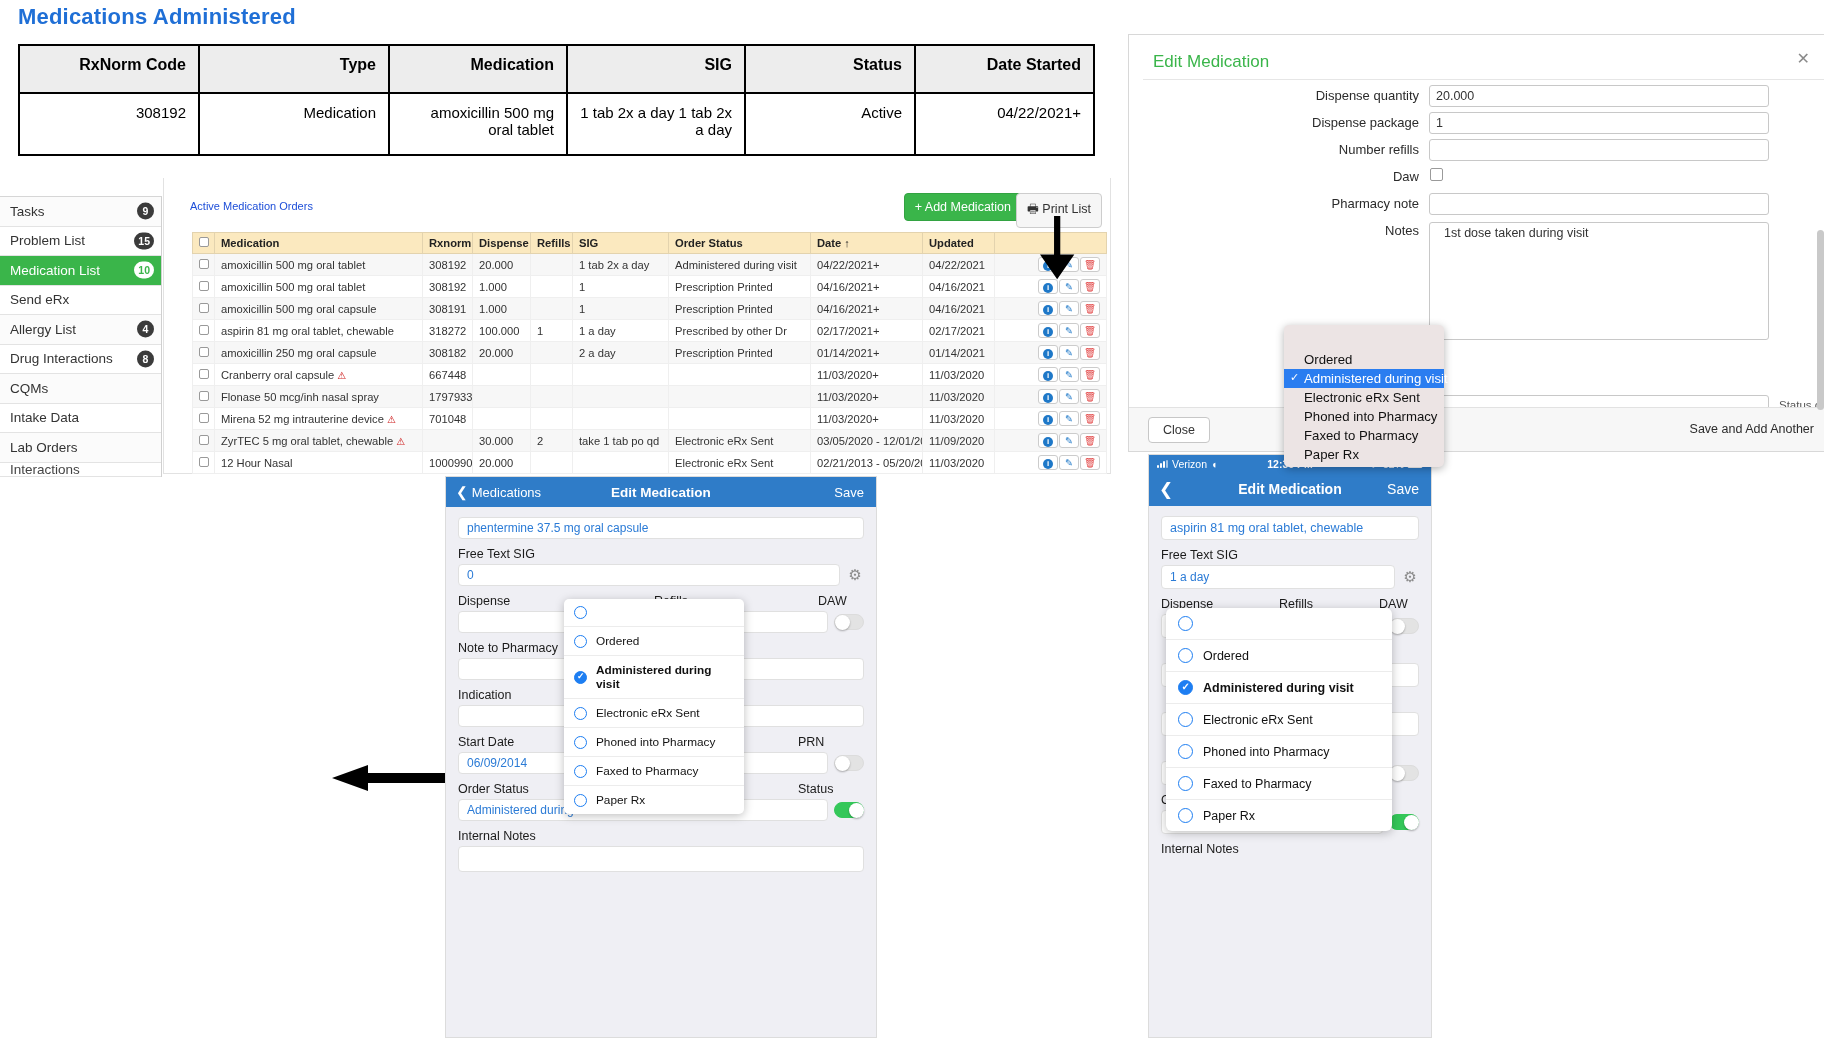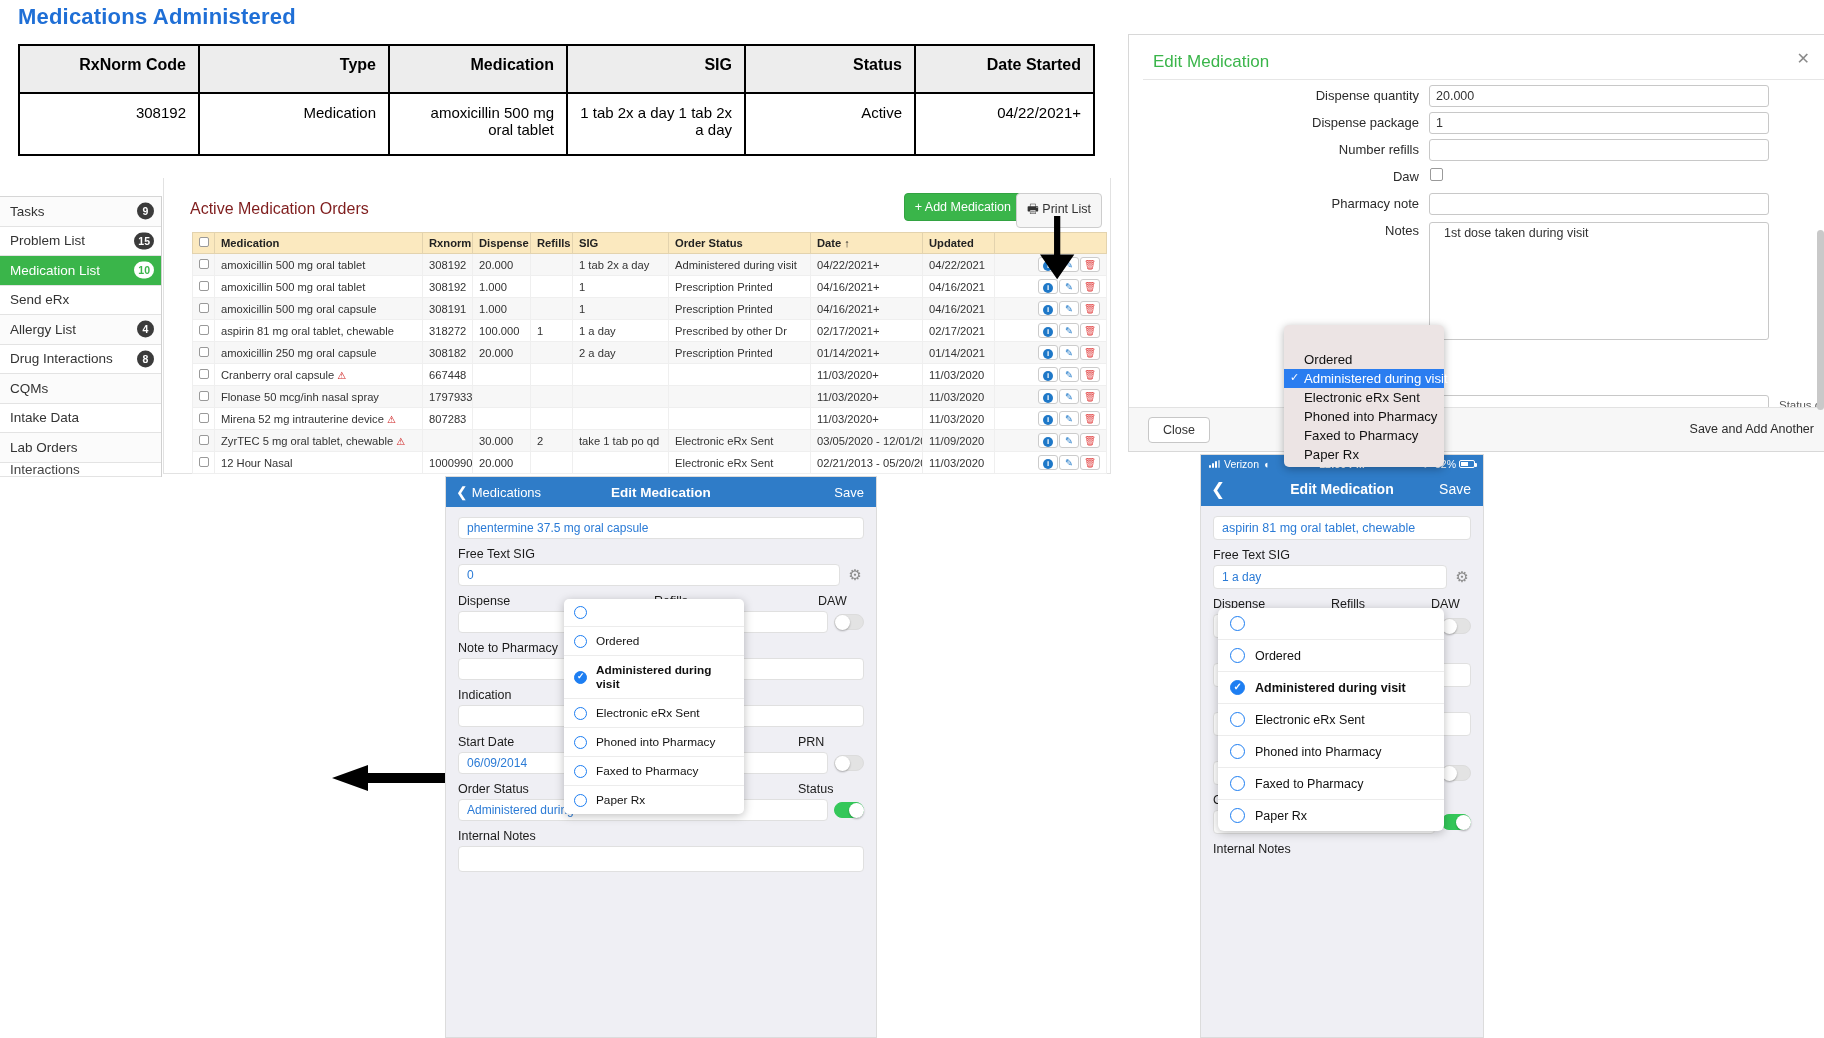--- a/index.html
+++ b/index.html
@@ -84,21 +84,21 @@
   
   #main-panel{
     position:absolute; left:163px; top:178px;
     width:948px; height:296px;
     background:#fff;
     border:1px solid #e2e2e2;
     border-top:none;
   }
   #main-title{
     position:absolute; left:26px; top:22px;
-    font-size:16px; color:#7f1d1d; font-weight:400;
+    font-size:11px; color:#1d4ed8; font-weight:400;
   }
   #btn-add{
     position:absolute; right:88px; top:15px;
     background:#3ab54a; border:1px solid #33a342; color:#fff;
     font-size:12.5px; border-radius:4px;
     padding:6px 10px; cursor:pointer; white-space:nowrap;
   }
   #btn-print{
     position:absolute; right:8px; top:15px;
     background:#f6f6f6; border:1px solid #cdcdcd; color:#333;
@@ -296,21 +296,21 @@
   #center-sheet .row:last-child{ border-bottom:none; }
   .radio{ width:13px;height:13px;border-radius:50%;border:1.6px solid #1d7ef2;background:#fff;flex:none;}
   .radio.checked{ background:#1d7ef2; border-color:#1d7ef2; position:relative;}
   .radio.checked:after{
     content:"\2713"; color:#fff; font-size:9px; position:absolute; left:2px; top:-1px; font-weight:bold;
   }
   #center-sheet .row.sel{ font-weight:bold; }
 
   
   #phone-right{
-    position:absolute; left:1200px; top:454px;
+    position:absolute; left:1148px; top:454px;
     width:284px; height:584px;
     background:#efeff4; overflow:hidden;
     border:1px solid #dcdcdc;
   }
   #ph-status{
     height:17px; background:#2f7cc8; color:#fff; font-size:10.5px;
     display:flex; align-items:center; padding:0 8px; position:relative;
   }
   #ph-status .carrier{ display:flex; align-items:center; gap:4px;}
   #ph-status .time{ position:absolute; left:0; right:0; text-align:center; font-weight:bold;}
@@ -518,21 +518,21 @@
           <td></td>
           <td></td>
           <td></td>
           <td>11/03/2020+</td>
           <td>11/03/2020</td>
           <td class="act-cell"><span class="act info"><span class="ico-circle">i</span></span><span class="act edit">✎</span><span class="act del">🗑</span></td>
         </tr>
         <tr>
           <td><span class="ck"></span></td>
           <td>Mirena 52 mg intrauterine device <span class="warn-tri">⚠</span></td>
-          <td>807283</td>
+          <td>701048</td>
           <td></td>
           <td></td>
           <td></td>
           <td></td>
           <td>11/03/2020+</td>
           <td>11/03/2020</td>
           <td class="act-cell"><span class="act info"><span class="ico-circle">i</span></span><span class="act edit">✎</span><span class="act del">🗑</span></td>
         </tr>
         <tr>
           <td><span class="ck"></span></td>

